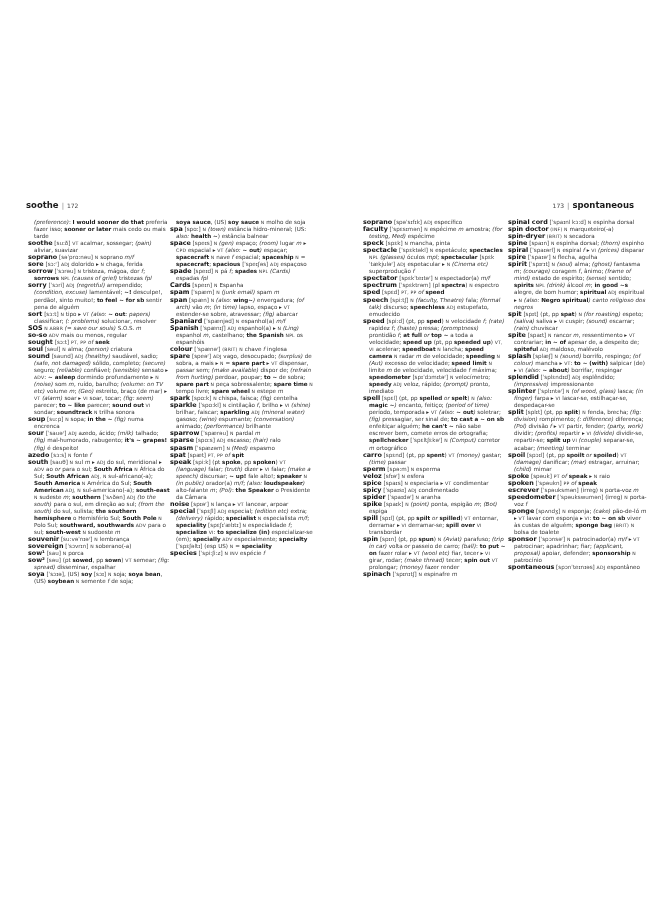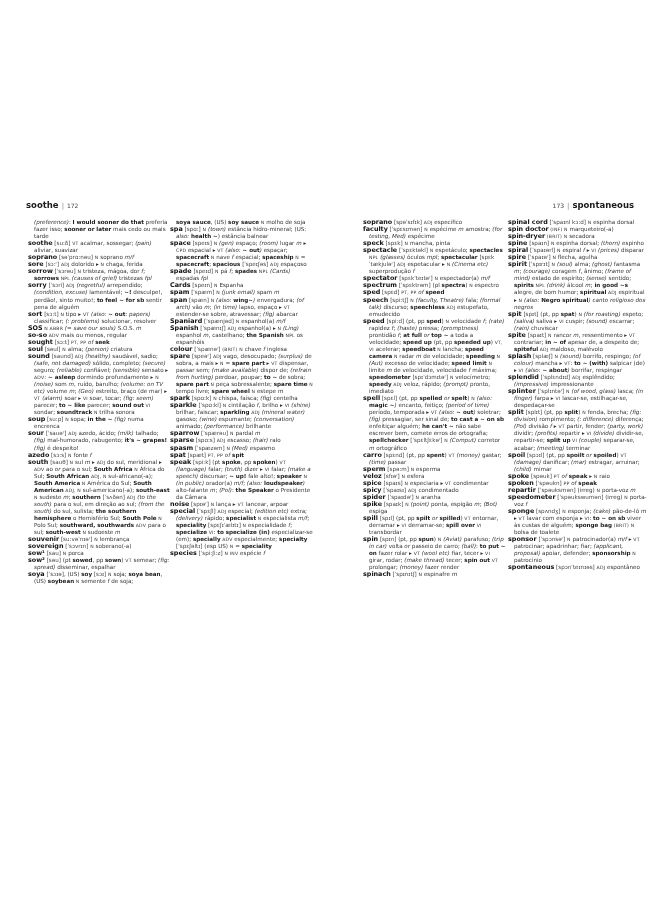--- a/index.html
+++ b/index.html
@@ -112,18 +112,18 @@
     <p class="entry"><span class="hw">spirit</span><span class="ph"> [ˈspɪrɪt] </span><span class="sc">N</span><span class="t"> </span><span class="i">(soul)</span><span class="t"> alma; </span><span class="i">(ghost)</span><span class="t"> fantasma </span><span class="i">m</span><span class="t">; </span><span class="i">(courage)</span><span class="t"> coragem </span><span class="i">f</span><span class="t">, ânimo; </span><span class="i">(frame of mind)</span><span class="t"> estado de espírito; </span><span class="i">(sense)</span><span class="t"> sentido; </span><span class="b">spirits</span><span class="sc"> NPL</span><span class="t"> </span><span class="i">(drink)</span><span class="t"> álcool </span><span class="i">m</span><span class="t">; </span><span class="b">in good ~s</span><span class="t"> alegre, de bom humor; </span><span class="b">spiritual</span><span class="sc"> ADJ</span><span class="t"> espiritual ▸ </span><span class="sc">N</span><span class="t"> </span><span class="i">(also: </span><span class="b">Negro spiritual</span><span class="i">)</span><span class="t"> </span><span class="i">canto religioso dos negros</span></p>
     <p class="entry"><span class="hw">spit</span><span class="ph"> [spɪt] </span><span class="t">(pt, pp </span><span class="b">spat</span><span class="t">) </span><span class="sc">N</span><span class="t"> </span><span class="i">(for roasting)</span><span class="t"> espeto; </span><span class="i">(saliva)</span><span class="t"> saliva ▸ </span><span class="sc">VI</span><span class="t"> cuspir; </span><span class="i">(sound)</span><span class="t"> escarrar; </span><span class="i">(rain)</span><span class="t"> chuviscar</span></p>
     <p class="entry"><span class="hw">spite</span><span class="ph"> [spaɪt] </span><span class="sc">N</span><span class="t"> rancor </span><span class="i">m</span><span class="t">, ressentimento ▸ </span><span class="sc">VT</span><span class="t"> contrariar; </span><span class="b">in ~ of</span><span class="t"> apesar de, a despeito de; </span><span class="b">spiteful</span><span class="sc"> ADJ</span><span class="t"> maldoso, malévolo</span></p>
     <p class="entry"><span class="hw">splash</span><span class="ph"> [splæʃ] </span><span class="sc">N</span><span class="t"> </span><span class="i">(sound)</span><span class="t"> borrifo, respingo; </span><span class="i">(of colour)</span><span class="t"> mancha ▸ </span><span class="sc">VT</span><span class="t">: </span><span class="b">to ~ (with)</span><span class="t"> salpicar (de) ▸ </span><span class="sc">VI</span><span class="t"> </span><span class="i">(also: </span><span class="b">~ about</span><span class="i">)</span><span class="t"> borrifar, respingar</span></p>
     <p class="entry"><span class="hw">splendid</span><span class="ph"> [ˈsplɛndɪd] </span><span class="sc">ADJ</span><span class="t"> esplêndido; </span><span class="i">(impressive)</span><span class="t"> impressionante</span></p>
     <p class="entry"><span class="hw">splinter</span><span class="ph"> [ˈsplɪntəʳ] </span><span class="sc">N</span><span class="t"> </span><span class="i">(of wood, glass)</span><span class="t"> lasca; </span><span class="i">(in finger)</span><span class="t"> farpa ▸ </span><span class="sc">VI</span><span class="t"> lascar-se, estilhaçar-se, despedaçar-se</span></p>
     <p class="entry"><span class="hw">split</span><span class="ph"> [splɪt] </span><span class="t">(pt, pp </span><span class="b">split</span><span class="t">) </span><span class="sc">N</span><span class="t"> fenda, brecha; </span><span class="i">(fig: division)</span><span class="t"> rompimento; </span><span class="i">(: difference)</span><span class="t"> diferença; </span><span class="i">(Pol)</span><span class="t"> divisão </span><span class="i">f</span><span class="t"> ▸ </span><span class="sc">VT</span><span class="t"> partir, fender; </span><span class="i">(party, work)</span><span class="t"> dividir; </span><span class="i">(profits)</span><span class="t"> repartir ▸ </span><span class="sc">VI</span><span class="t"> </span><span class="i">(divide)</span><span class="t"> dividir-se, repartir-se; </span><span class="b">split up</span><span class="sc"> VI</span><span class="t"> </span><span class="i">(couple)</span><span class="t"> separar-se, acabar; </span><span class="i">(meeting)</span><span class="t"> terminar</span></p>
     <p class="entry"><span class="hw">spoil</span><span class="ph"> [spɔɪl] </span><span class="t">(pt, pp </span><span class="b">spoilt</span><span class="t"> </span><span class="i">or</span><span class="t"> </span><span class="b">spoiled</span><span class="t">) </span><span class="sc">VT</span><span class="t"> </span><span class="i">(damage)</span><span class="t"> danificar; </span><span class="i">(mar)</span><span class="t"> estragar, arruinar; </span><span class="i">(child)</span><span class="t"> mimar</span></p>
     <p class="entry"><span class="hw">spoke</span><span class="ph"> [spəuk] </span><span class="sc">PT</span><span class="t"> </span><span class="i">of</span><span class="t"> </span><span class="b">speak</span><span class="t"> ▸ </span><span class="sc">N</span><span class="t"> raio</span></p>
     <p class="entry"><span class="hw">spoken</span><span class="ph"> [ˈspəukn] </span><span class="sc">PP</span><span class="t"> </span><span class="i">of</span><span class="t"> </span><span class="b">speak</span></p>
-    <p class="entry"><span class="hw">repartir</span><span class="ph"> [ˈspəuksmən] </span><span class="t">(irreg) </span><span class="sc">N</span><span class="t"> porta-voz </span><span class="i">m</span></p>
+    <p class="entry"><span class="hw">escrever</span><span class="ph"> [ˈspəuksmən] </span><span class="t">(irreg) </span><span class="sc">N</span><span class="t"> porta-voz </span><span class="i">m</span></p>
     <p class="entry"><span class="hw">speedometer</span><span class="ph"> [ˈspəukswumən] </span><span class="t">(irreg) </span><span class="sc">N</span><span class="t"> porta-voz </span><span class="i">f</span></p>
     <p class="entry"><span class="hw">sponge</span><span class="ph"> [spʌndʒ] </span><span class="sc">N</span><span class="t"> esponja; </span><span class="i">(cake)</span><span class="t"> pão-de-ló </span><span class="i">m</span><span class="t"> ▸ </span><span class="sc">VT</span><span class="t"> lavar com esponja ▸ </span><span class="sc">VI</span><span class="t">: </span><span class="b">to ~ on sb</span><span class="t"> viver às custas de alguém; </span><span class="b">sponge bag</span><span class="sc"> (BRIT)</span><span class="sc"> N</span><span class="t"> bolsa de toalete</span></p>
     <p class="entry"><span class="hw">sponsor</span><span class="ph"> [ˈspɔnsəʳ] </span><span class="sc">N</span><span class="t"> patrocinador(a) </span><span class="i">m/f</span><span class="t"> ▸ </span><span class="sc">VT</span><span class="t"> patrocinar; apadrinhar; fiar; </span><span class="i">(applicant, proposal)</span><span class="t"> apoiar, defender; </span><span class="b">sponsorship</span><span class="sc"> N</span><span class="t"> patrocínio</span></p>
     <p class="entry"><span class="hw">spontaneous</span><span class="ph"> [spɔnˈteɪnɪəs] </span><span class="sc">ADJ</span><span class="t"> espontâneo</span></p>
   </div>
 
 </body></html>

